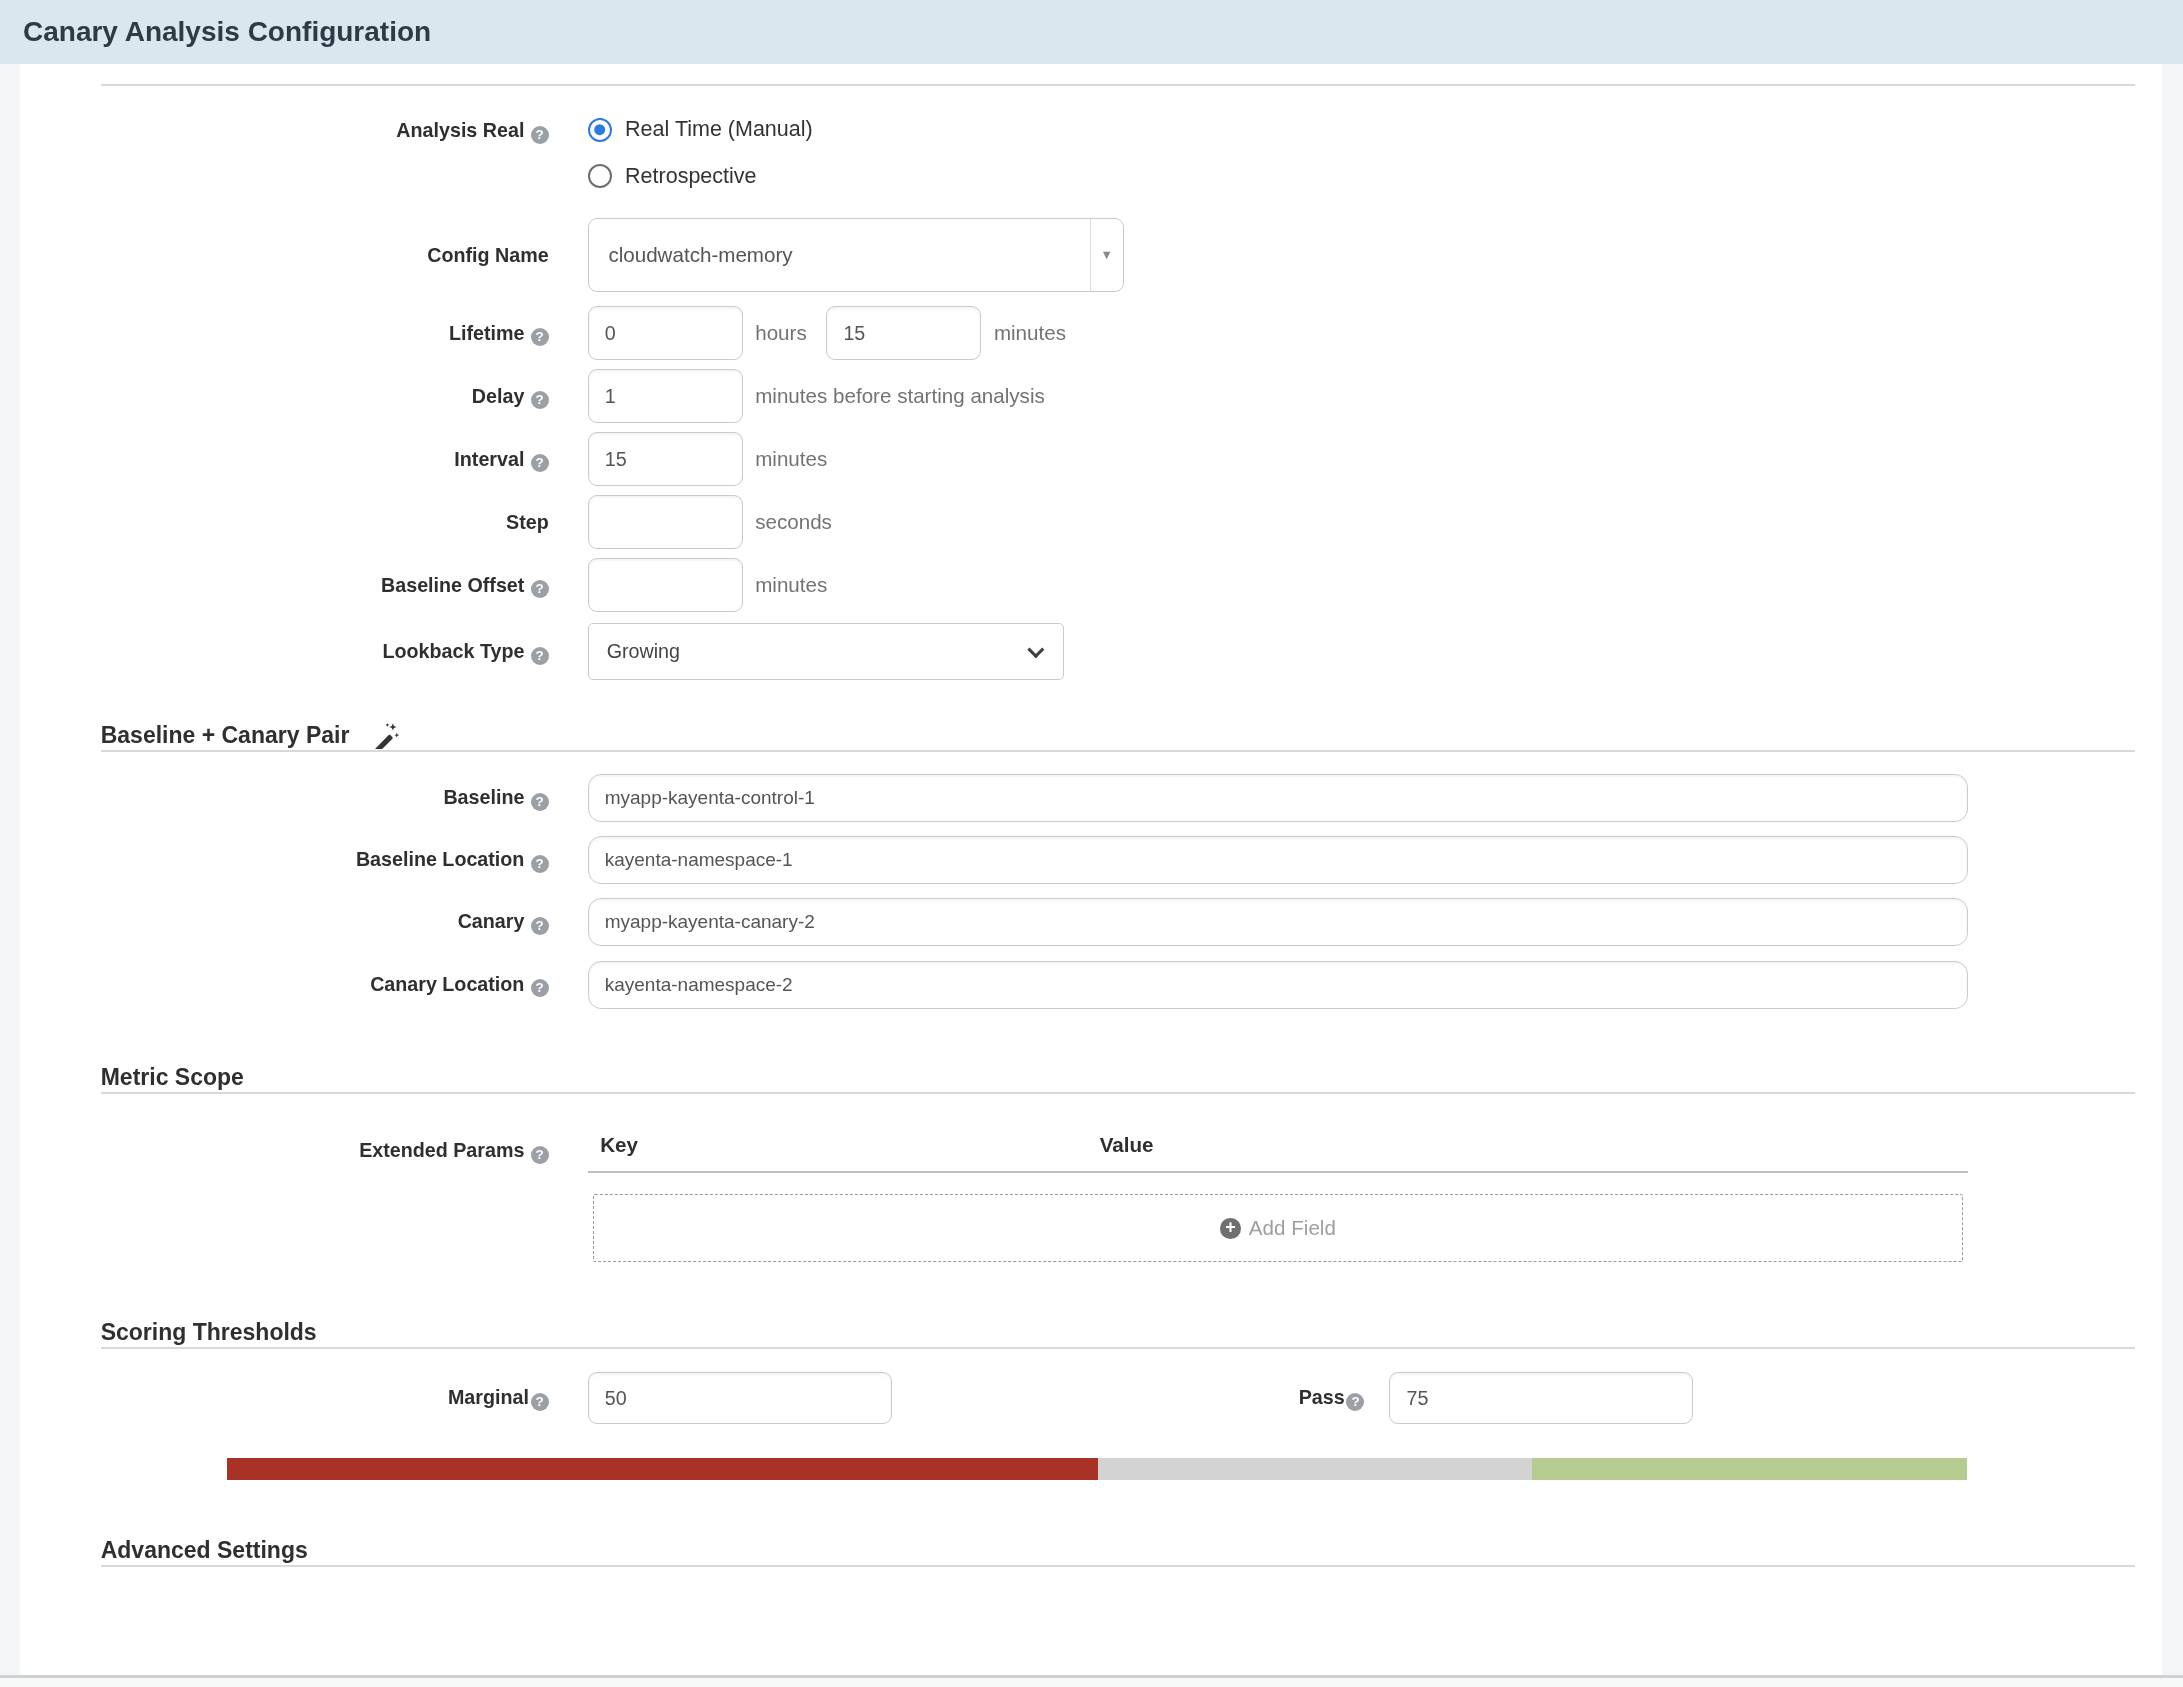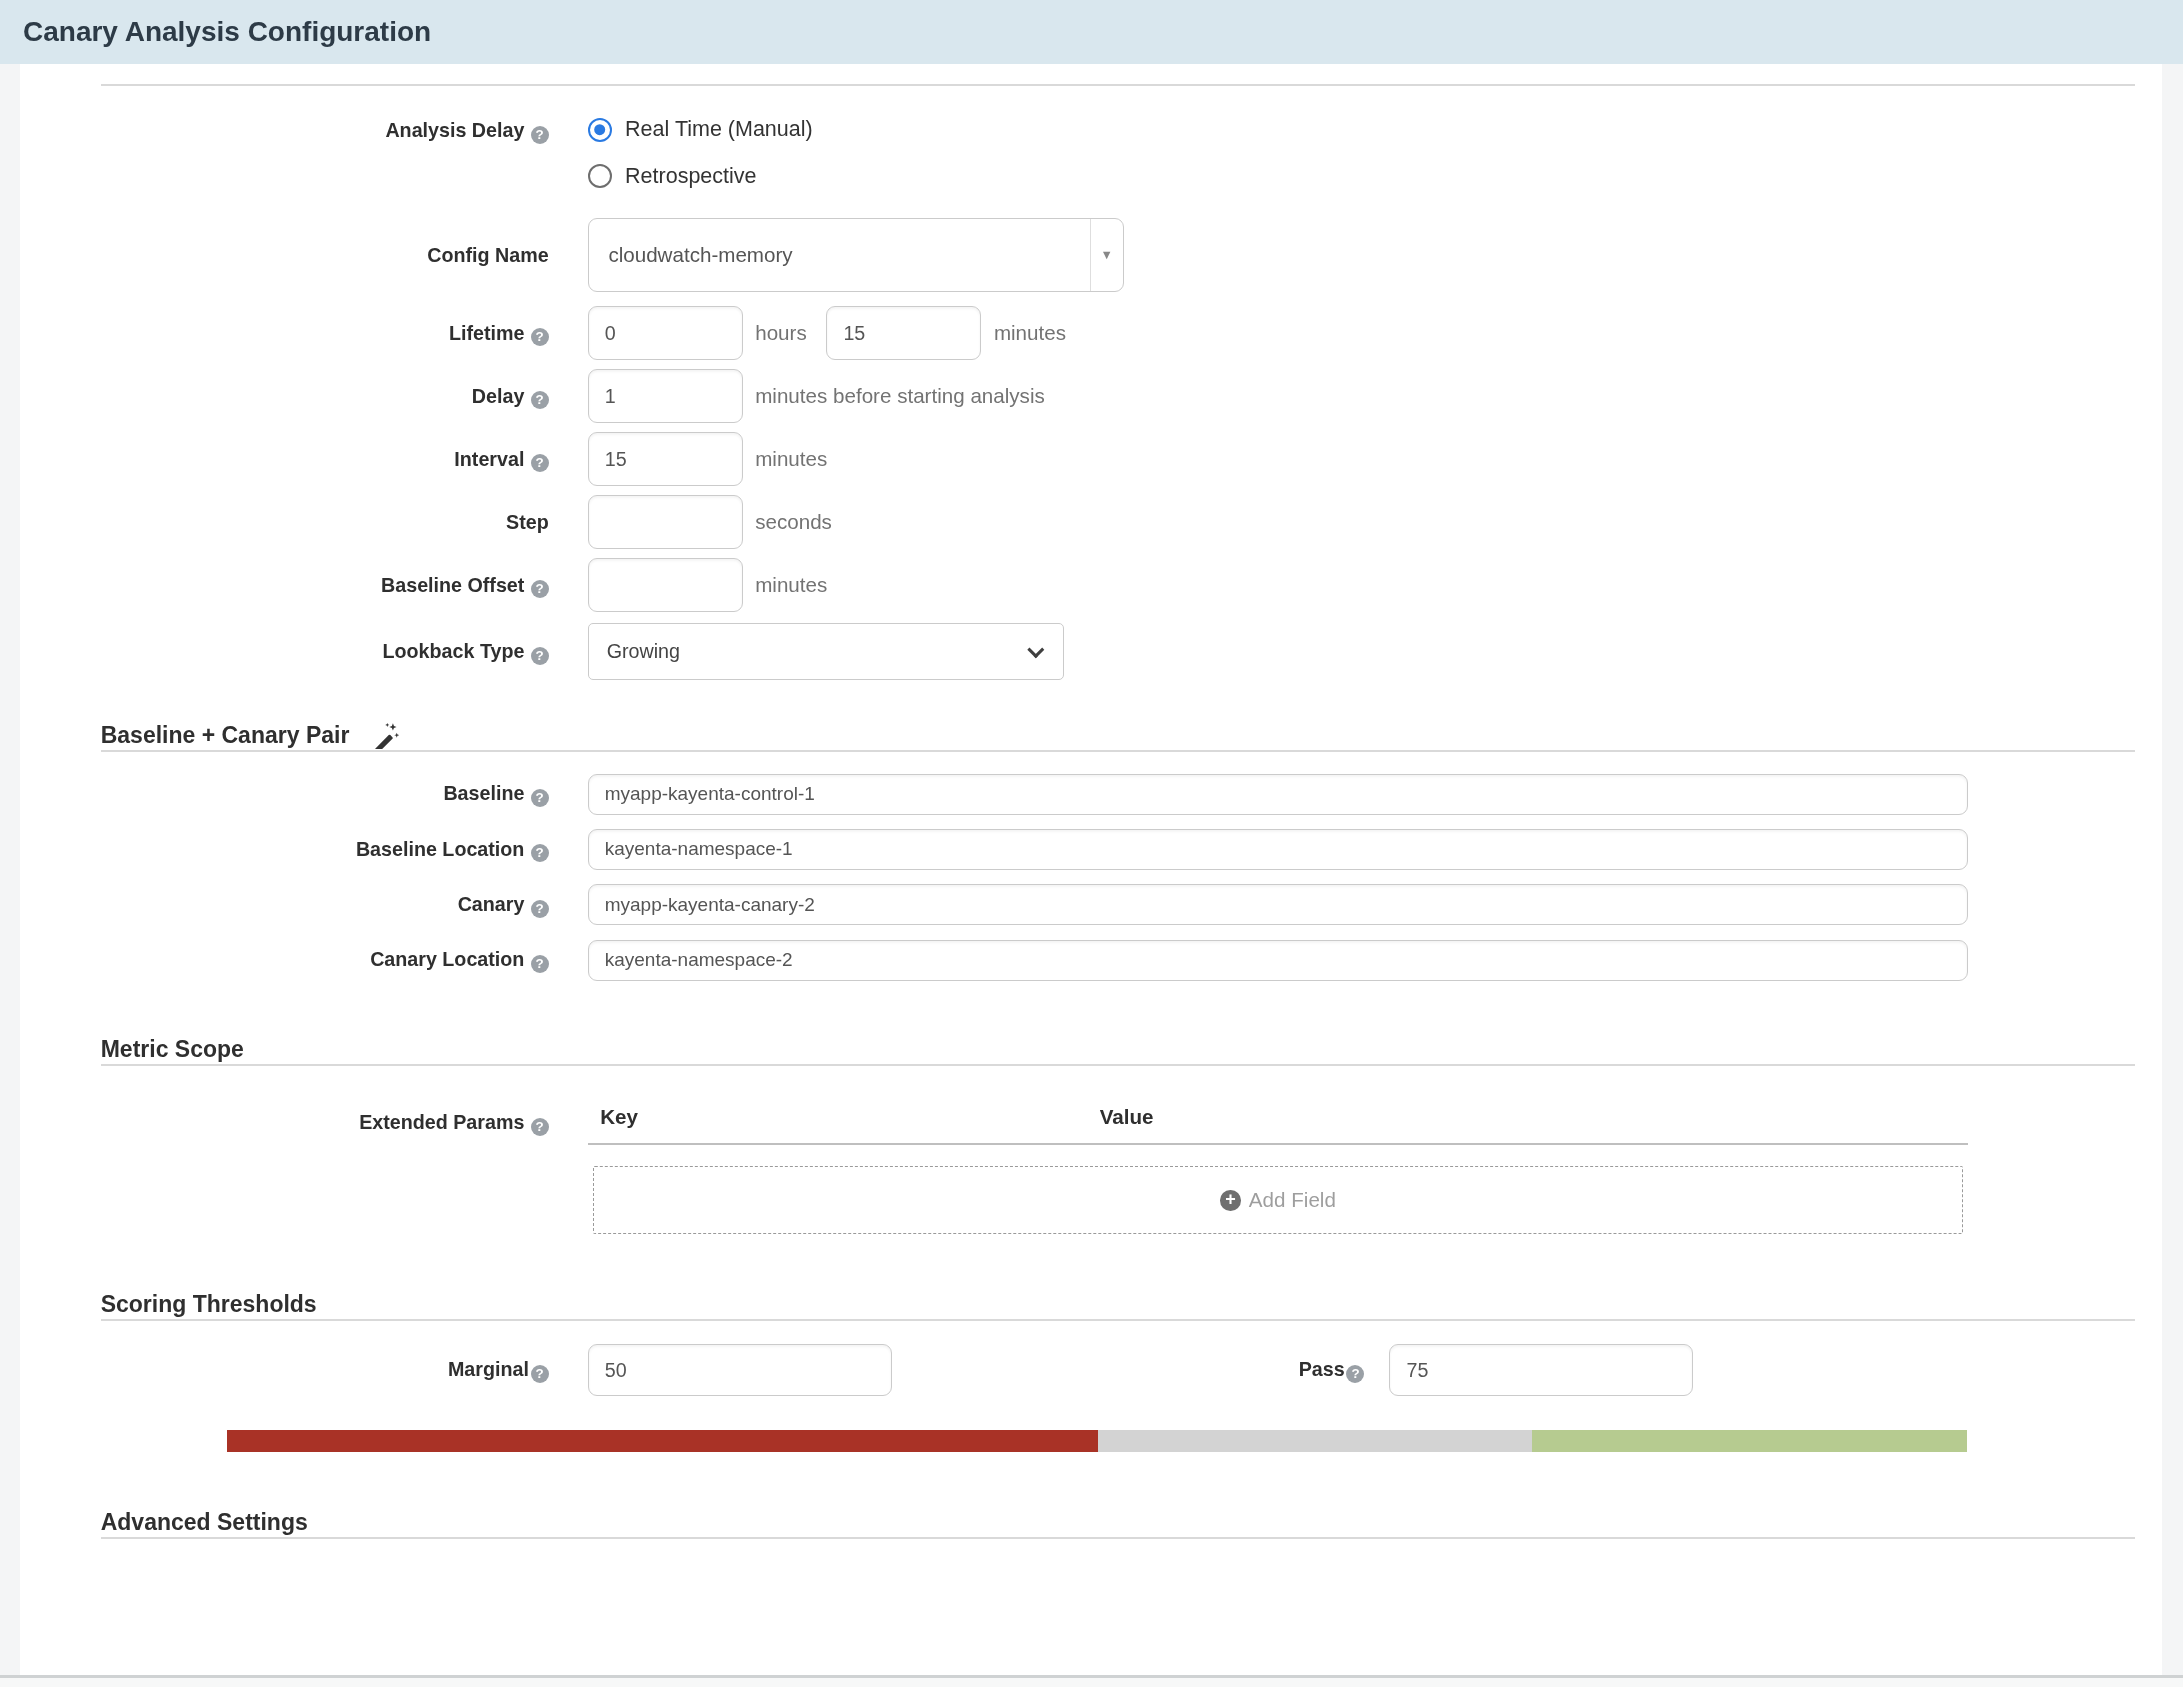--- a/index.html
+++ b/index.html
@@ -29,21 +29,21 @@
   .help { display:inline-block; width:18px; height:18px; border-radius:50%;
           background:#9aa0a6; color:#fff; font-size:13.4px; font-weight:bold;
           text-align:center; line-height:18px; margin-left:6.3px; vertical-align:-1.8px; }
   .help.tight { margin-left:1.8px; }
 
   
   .inp { height:54px; border:1.8px solid #cbcbcb; border-radius:9px; background:#fff;
          box-shadow: inset 0 1.8px 2.7px rgba(0,0,0,.05); font-size:19.7px; color:#555;
          padding:0 16px; font-family:inherit; outline:none; }
   .inp.small { width:155px; }
-  .inp.wide  { width:1380px; height:41px; font-size:19px; }
+  .inp.wide  { width:1380px; height:48px; font-size:19px;border-radius:13px; }
   .inp.score { width:304px; height:52px; }
   .unit { font-size:20.6px; color:#737373; margin-left:12.5px; }
 
   
   .radio-row { display:flex; align-items:center; height:34px; margin-bottom:12.5px; cursor:pointer; }
   .radio { width:24px; height:24px; border-radius:50%; border:2.2px solid #6e6e6e;
            background:#fff; position:relative; flex:0 0 24px; }
   .radio.selected { border-color:#2a7ae2; }
   .radio.selected::after { content:""; position:absolute; left:50%; top:50%;
            width:11.6px; height:11.6px; border-radius:50%; background:#2a7ae2;
@@ -119,21 +119,21 @@
 <header class="titlebar">
   <h1>Canary Analysis Configuration</h1>
 </header>
 
 <div class="card">
   <div class="form">
     <hr class="rule">
 
     <div class="row mt-analysis">
       <div class="lbl pad-top">
-        <span>Analysis Delay</span><span class="help">?</span>
+        <span>Analysis Real</span><span class="help">?</span>
       </div>
       <div class="field" style="display:block">
         <div class="radio-row">
           <span class="radio selected"></span>
           <span class="radio-label">Real Time (Manual)</span>
         </div>
         <div class="radio-row">
           <span class="radio"></span>
           <span class="radio-label">Retrospective</span>
         </div>

